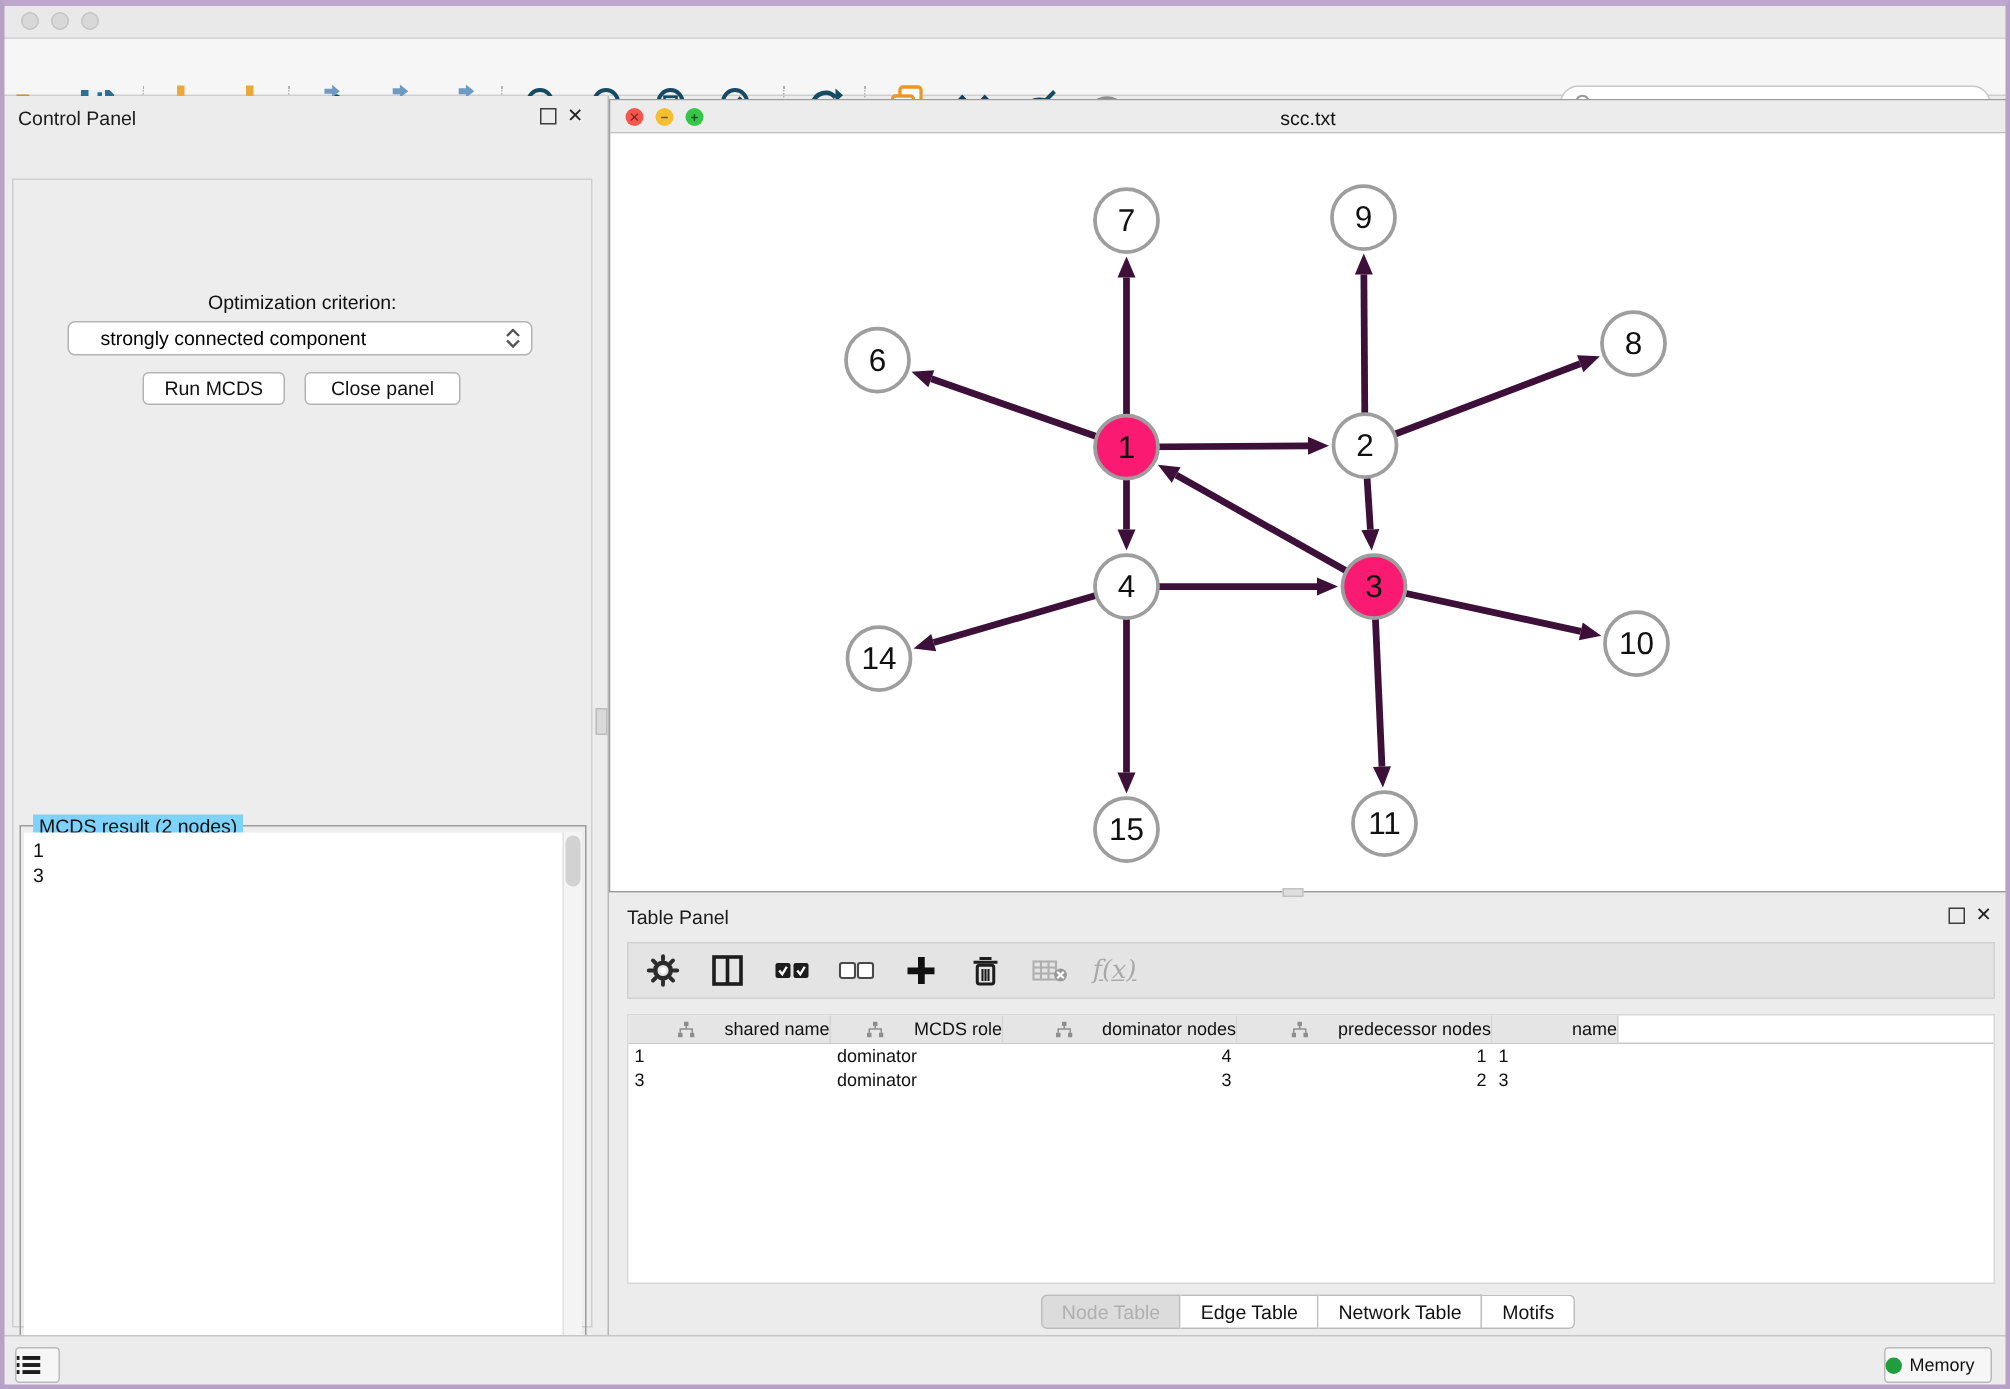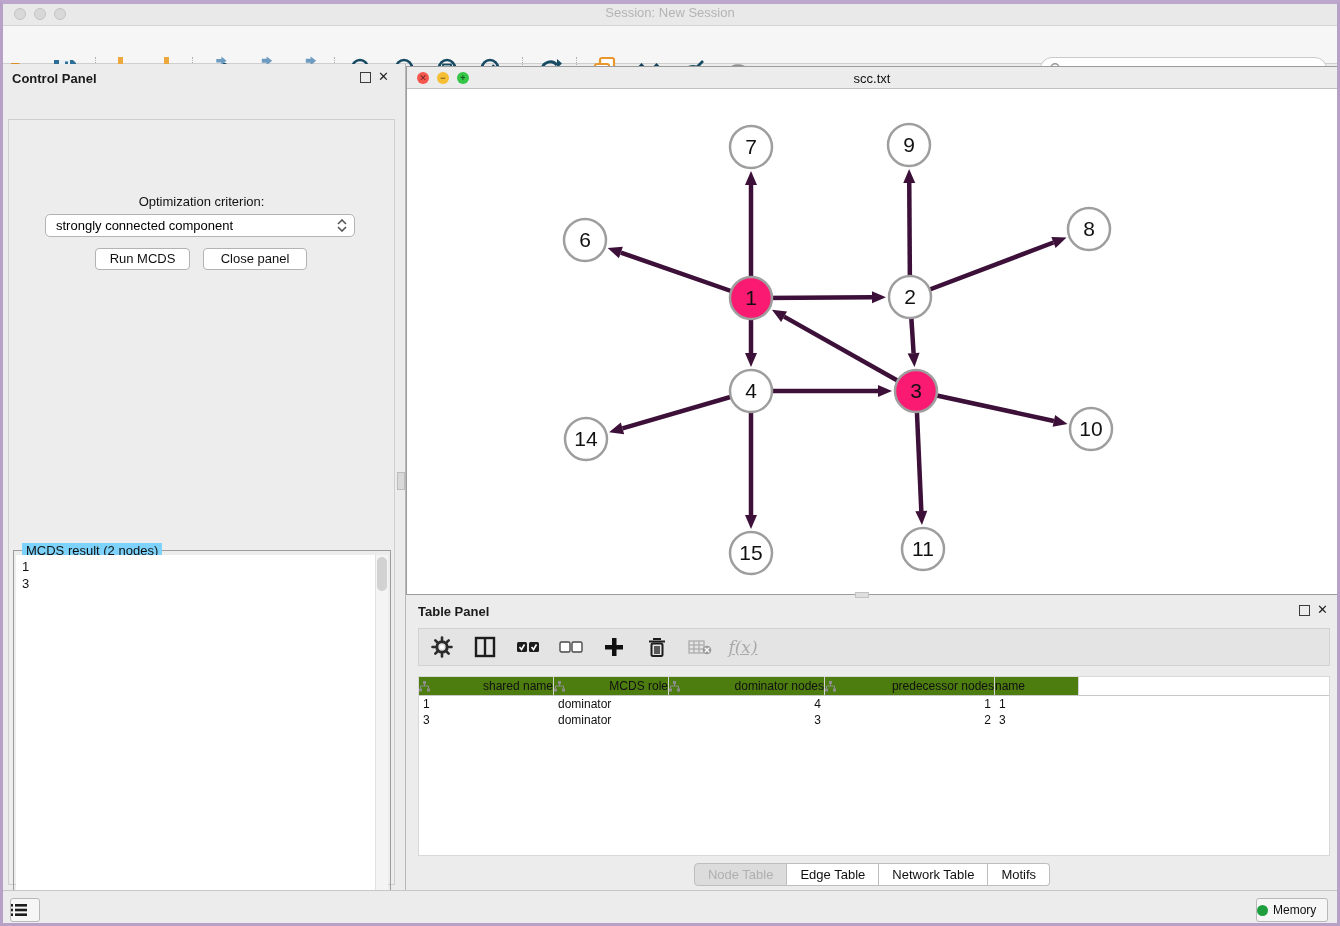--- a/index.html
+++ b/index.html
@@ -15,31 +15,31 @@
   
   .toolbar { position:absolute; left:0; top:26px; width:1340px; height:38px; background:#f6f6f6; border-bottom:1px solid #cfcfcf; }
   .tbtn { position:absolute; top:29px; width:34px; height:32px; display:flex; align-items:center; justify-content:center; }
   .tsep { position:absolute; top:31px; height:26px; border-left:1px dotted #b0b0b0; }
   .searchbox { position:absolute; left:1040px; top:31px; width:287px; height:24px; background:#fff; border:1px solid #c9c9c9; border-radius:12px; display:flex; align-items:center; padding-left:8px; }
   .searchbox input { border:none; outline:none; flex:1; font-size:13px; background:transparent; margin-left:5px; }
 
   
   .cpanel { position:absolute; left:0; top:64px; width:402px; height:826px; background:#ececec; }
   .panel-head { position:absolute; left:0; top:0; width:100%; height:28px; }
-  .panel-title { position:absolute; left:12px; top:7px; font-size:13px; color:#1a1a1a;font-weight:bold; }
+  .panel-title { position:absolute; left:12px; top:7px; font-size:13px; color:#1a1a1a; }
   .mini-float { position:absolute; width:11px; height:11px; border:1.5px solid #3c3c3c; top:8px; }
   .mini-close { position:absolute; top:6px; font-size:13px; font-weight:bold; color:#222; line-height:14px; }
   .cp-tabs { position:absolute; left:0; top:33px; width:402px; display:flex; justify-content:center; }
   .tab { font-size:13px; padding:3px 13px; background:#fff; border:1px solid #bdbdbd; border-left:none; color:#111; }
   .tab:first-child { border-left:1px solid #bdbdbd; border-radius:4px 0 0 4px; }
   .tab:last-child { border-radius:0 4px 4px 0; }
   .tab.disabled-active { background:#dcdcdc; color:#b0b0b0; }
   .cp-body { position:absolute; left:8px; top:55px; width:387px; height:766px; background:#ededed; border:1px solid #cfcfcf; }
   .opt-label { position:absolute; left:0; width:100%; top:74px; text-align:center; font-size:13px; color:#111; }
-  .dropdown { position:absolute; left:36px; top:94px; width:310px; height:23px; background:#fff; border:1px solid #b3b3b3; border-radius:5px; font-size:13px; display:flex; align-items:center; padding-left:10px; }
+  .dropdown { position:absolute; left:36px; top:94px; width:310px; height:23px; background:#fff; border:1px solid #b3b3b3; border-radius:5px; font-size:13px; display:flex; align-items:center; padding-left:21px; }
   .dd-stepper { position:absolute; right:4px; top:2px; width:16px; height:17px; display:flex; flex-direction:column; align-items:center; justify-content:center; gap:1px; }
   .cp-btn { position:absolute; top:128px; height:22px; background:#fff; border:1px solid #b3b3b3; border-radius:4px; font-size:13px; color:#111; text-align:center; line-height:20px; }
   .fieldset { position:absolute; left:4px; top:430px; width:378px; height:375px; border:1px solid #9c9c9c; }
   .fieldset .legend { position:absolute; left:8px; top:-8px; background:#7dd3fc; padding:0 4px; font-size:13px; color:#111; }
   .fieldset .inner { position:absolute; left:2px; top:4px; right:2px; bottom:2px; background:#fff; }
   .result-lines { position:absolute; left:6px; top:3px; font-size:13px; color:#111; line-height:17px; }
   .vscroll { position:absolute; right:0; top:0; bottom:0; width:13px; background:#f4f4f4; border-left:1px solid #e2e2e2; }
   .vscroll .thumb { position:absolute; left:1px; top:2px; width:10px; height:34px; background:#d2d2d2; border-radius:5px; }
 
   
@@ -54,39 +54,38 @@
   .nw-canvas { position:absolute; left:0; top:22px; width:930px; height:505px; background:#fff; }
   .hgrip { position:absolute; left:855px; top:592px; width:14px; height:6px; background:#dedede; border:1px solid #c2c2c2; z-index:5; }
 
   
   .tpanel { position:absolute; left:406px; top:597px; width:932px; height:292px; background:#ececec; }
   .tp-toolbar { position:absolute; left:12px; top:31px; width:912px; height:38px; background:#e4e4e4; border:1px solid #d2d2d2; display:flex; align-items:center; padding-left:10px; gap:17px; }
   .tp-icon { width:26px; height:26px; display:flex; align-items:center; justify-content:center; }
   .fx { font-family:"DejaVu Serif","Liberation Serif",serif; font-style:italic; font-size:17px; color:#a9a9a9;text-decoration:underline; }
   .ttable { position:absolute; left:12px; top:79px; width:912px; height:180px; background:#fff; border:1px solid #d8d8d8; font-size:12px; }
   .thead { display:flex; height:19px; border-bottom:1px solid #c9c9c9; }
-  .th { background:#4d7c0f; border-right:1px solid #d4d4d4; display:flex; align-items:center; justify-content:space-between; gap:20px; color:#111; }
+  .th { background:#e5e5e5; border-right:1px solid #d4d4d4; display:flex; align-items:center; justify-content:flex-end; gap:20px; color:#111; }
   .trow { display:flex; height:16px; align-items:center; }
   .td { padding:0 4px; color:#111; white-space:nowrap; overflow:hidden; }
   .c0 { width:135px; } .c1 { width:115px; } .c2 { width:156px; } .c3 { width:170px; } .c4 { width:84px; }
   .ra { text-align:right; }
   .tp-tabs { position:absolute; left:0; right:0; top:266px; display:flex; justify-content:center; }
 
   
   .statusbar { position:absolute; left:0; top:890px; width:1340px; height:36px; background:#ececec; border-top:1px solid #c6c6c6; }
   .sb-btn { position:absolute; top:7px; height:24px; background:#f6f6f6; border:1px solid #b9b9b9; border-radius:3px; display:flex; align-items:center; gap:5px; font-size:12px; color:#111; }
 </style>
 </head>
 <body>
 
 <div class="titlebar">
   <span class="tl-dot" style="left:14px"></span>
   <span class="tl-dot" style="left:34px"></span>
   <span class="tl-dot" style="left:54px"></span>
-  <div class="title">Session: New Session</div>
 </div>
 
 <div class="toolbar">
   <span class="tbtn" style="left:6px">
     <svg width="28" height="26" viewBox="0 0 28 26">
         <path d="M2 5 h8 l3 3 h11 v4 H2 z" fill="#d98f2b"></path>
         <path d="M4 12 h22 l-3 10 H1 z" fill="#eda83d" stroke="#b9761f"></path>
       </svg>
   </span>
   <span class="tbtn" style="left:48px">

